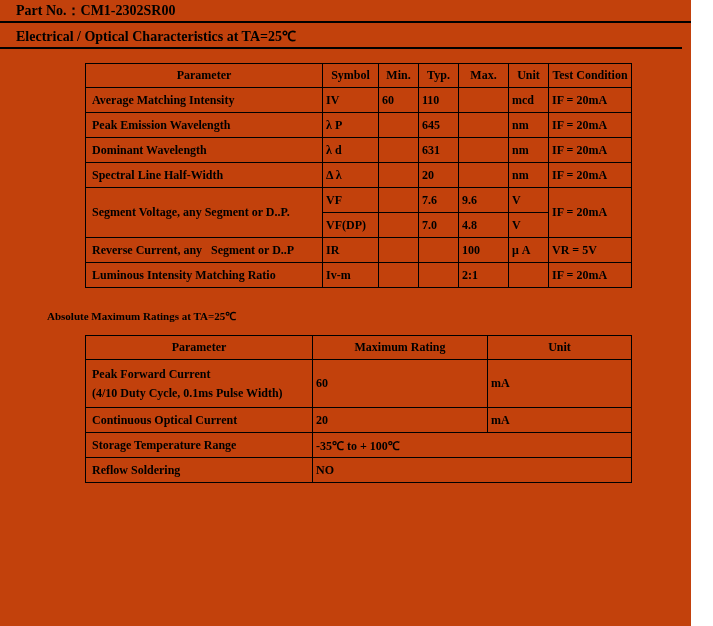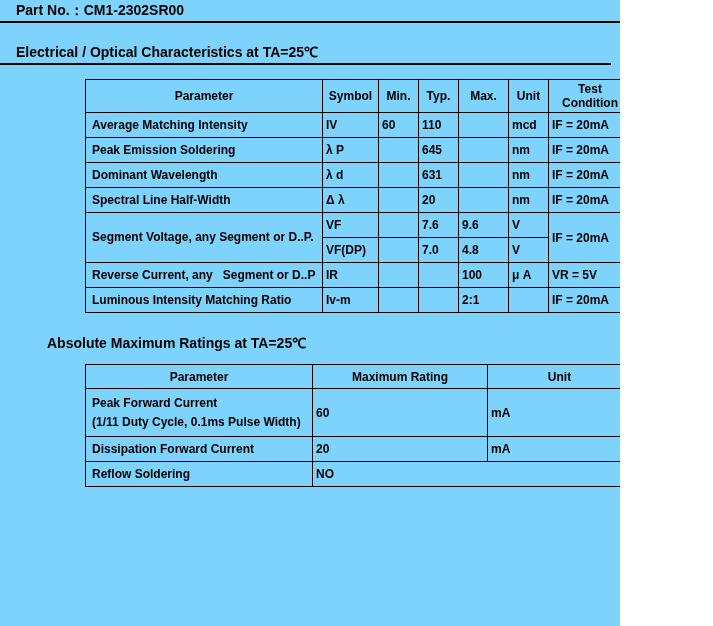--- a/index.html
+++ b/index.html
@@ -1,35 +1,35 @@
 <!DOCTYPE html>
 <html><head>
 <meta charset="utf-8">
 <style>
   * { box-sizing: border-box; }
   html, body { margin: 0; padding: 0; background: #fff; }
   .page {
     position: relative;
-    width: 620px;
+    width: 691px;
     height: 626px;
-    background: #7dd3fc;
+    background: #c2410c;
     color: #000;
-    font-family: Liberation Sans, sans-serif;
+    font-family: Liberation Serif, serif;
     overflow: hidden;
   }
   .part-no {
     font-size: 14px;
     font-weight: bold;
     padding: 2px 0 1px 16px;
     border-bottom: 2px solid #000;
   }
   .sec1-title {
     font-size: 14px;
     font-weight: bold;
-    padding: 19px 0 2px 16px;
+    padding: 3px 0 2px 16px;
     border-bottom: 2px solid #000;
     margin-right: 9px;
   }
   table {
     border-collapse: collapse;
     table-layout: fixed;
   }
   .t1 { margin: 14px 0 0 85px; width: 546px; }
   .t2 { margin: 12px 0 0 85px; width: 546px; }
   th, td {
@@ -45,21 +45,21 @@
   td.param {
     text-align: left;
     padding-left: 6px;
     white-space: pre-line;
     line-height: 1.55;
   }
   .t1 td { height: 25px; }
   .t2 td { height: 25px; }
   .t2 tr.tall td { height: 48px; }
   .sec2-title {
-    font-size: 14px;
+    font-size: 11px;
     font-weight: bold;
     margin: 20px 0 0 47px;
   }
 </style>
 </head>
 <body>
 
 <div class="page">
 
   <div class="part-no">
@@ -93,21 +93,21 @@
     <tr>
       <td class="param">Average Matching Intensity</td>
       <td class="c">IV</td>
       <td class="c">60</td>
       <td class="c">110</td>
       <td class="c"></td>
       <td class="c">mcd</td>
       <td class="c">IF = 20mA</td>
     </tr>
     <tr>
-      <td class="param">Peak Emission Soldering</td>
+      <td class="param">Peak Emission Wavelength</td>
       <td class="c">λ P</td>
       <td class="c"></td>
       <td class="c">645</td>
       <td class="c"></td>
       <td class="c">nm</td>
       <td class="c">IF = 20mA</td>
     </tr>
     <tr>
       <td class="param">Dominant Wavelength</td>
       <td class="c">λ d</td>
@@ -174,29 +174,33 @@
         <col style="width:144px">
     </colgroup>
     <tbody>
         <tr>
       <th>Parameter</th>
       <th>Maximum Rating</th>
       <th>Unit</th>
     </tr>
     <tr class="tall">
       <td class="param">Peak Forward Current
-(1/11 Duty Cycle, 0.1ms Pulse Width)</td>
+(4/10 Duty Cycle, 0.1ms Pulse Width)</td>
       <td class="c">60</td>
       <td class="c">mA</td>
     </tr>
     <tr>
-      <td class="param">Dissipation Forward Current</td>
+      <td class="param">Continuous Optical Current</td>
       <td class="c">20</td>
       <td class="c">mA</td>
     </tr>
     <tr>
+      <td class="param">Storage Temperature Range</td>
+      <td class="c" colspan="2">-35℃  to + 100℃</td>
+    </tr>
+    <tr>
       <td class="param">Reflow Soldering</td>
       <td class="c" colspan="2">NO</td>
     </tr>
   </tbody>
     </table>
 
 </div>
 
 </body></html>

